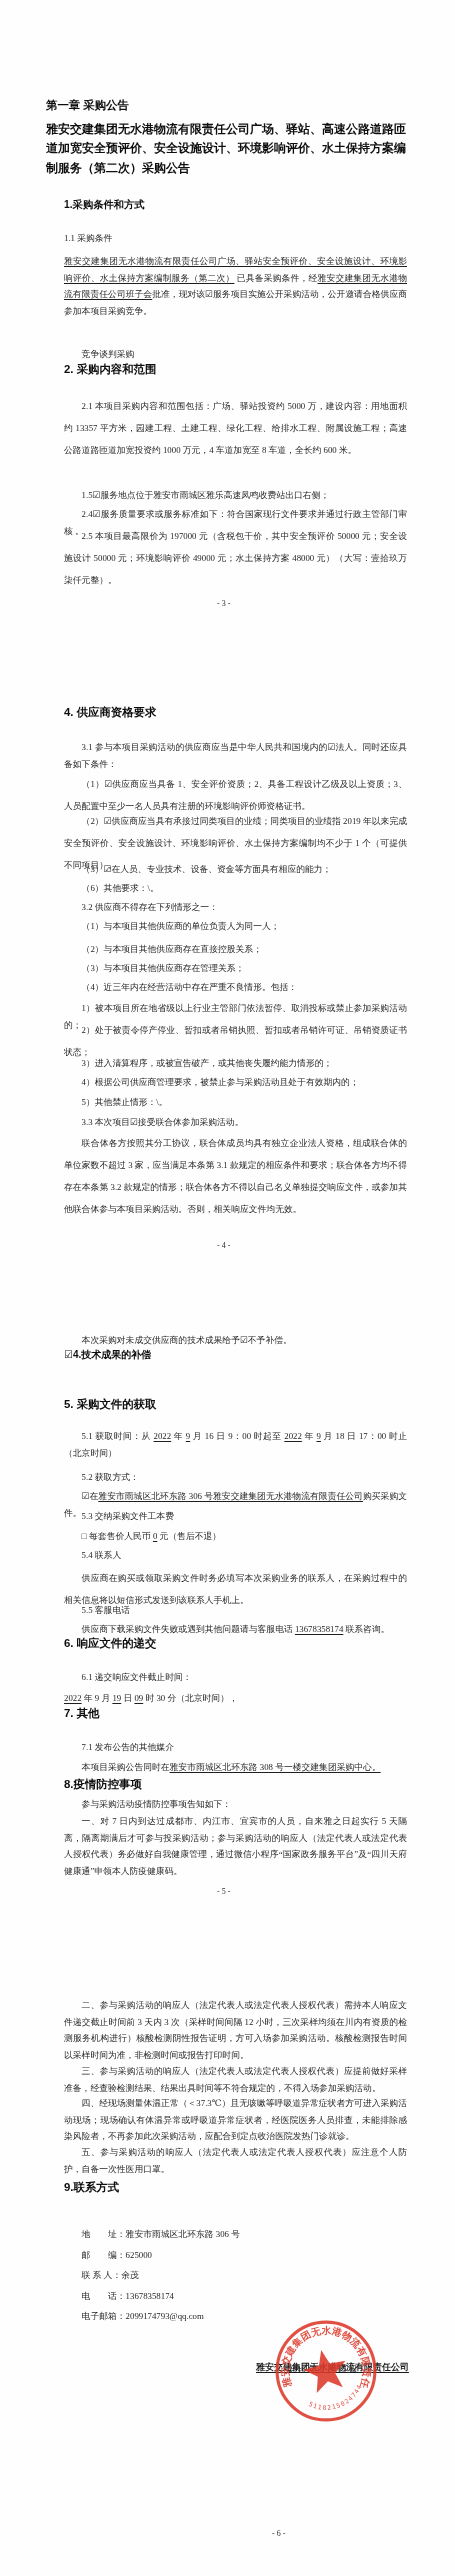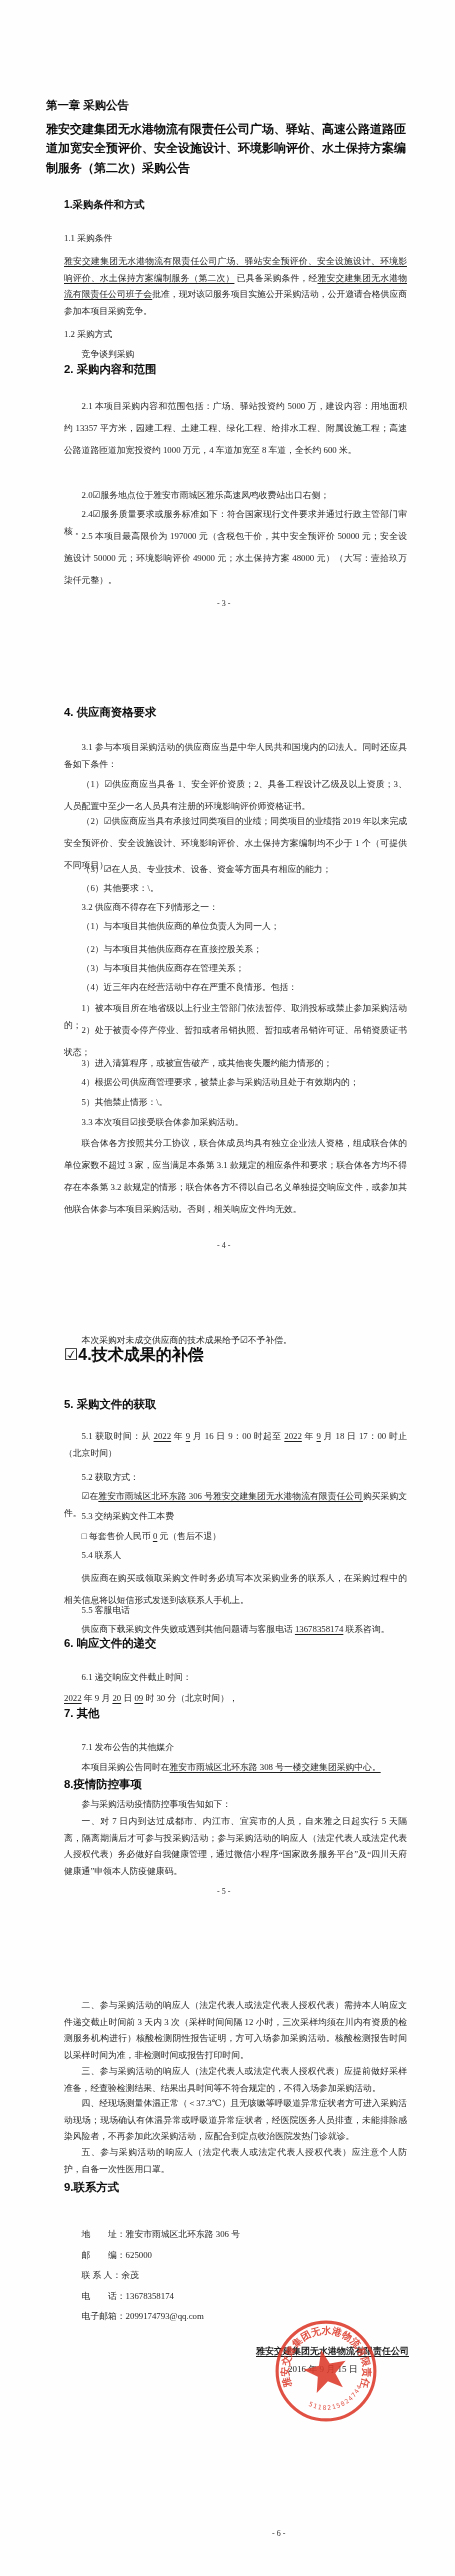--- a/index.html
+++ b/index.html
@@ -6,46 +6,45 @@
   #doc{position:relative;width:456px;height:2576px;background:#fefefe;overflow:hidden;}
   .blk{position:absolute;left:64px;width:343px;
        font-family:"Liberation Serif","DejaVu Serif",serif;
        font-size:8.8px;line-height:16.5px;text-align:justify;color:#1f1f1f;}
   .lh28{line-height:22px;}
   .indent{text-indent:2em;}
   .center{left:46px;width:365px;text-align:center;}
   .hsans{font-family:"Liberation Sans","DejaVu Sans",sans-serif;font-weight:700;color:#0e0e0e;text-align:left;}
   .h21{font-size:12px;line-height:19.4px;}
   .h20{font-size:11.4px;line-height:15px;}
-  .h19{font-size:16px;line-height:14.2px;}
+  .h19{font-size:10px;line-height:14.2px;}
   .h18{font-size:10.3px;line-height:13.7px;}
   .bold{font-weight:700;}
-  .u{text-decoration:underline;text-underline-offset:1.7px;}
+  .u{text-decoration:underline;text-underline-offset:1.7px;margin-top:16px;}
   .pagenum{position:absolute;font-family:"Liberation Serif","DejaVu Serif",serif;font-size:8px;color:#2b2b2b;}
   .sig{position:absolute;font-family:"Liberation Serif","DejaVu Serif",serif;font-size:9px;color:#1c1c1c;}
   .stamp{position:absolute;left:272px;top:2317px;width:108px;height:108px;opacity:.88;}
   .row .lbl{white-space:pre;}
 </style>
 </head>
 <body>
 
 <div id="doc">
 
   <div class="blk center hsans h20" style="top:98px">第一章 采购公告</div>
   <div class="blk center hsans h21" style="top:120px">雅安交建集团无水港物流有限责任公司广场、驿站、高速公路道路匝道加宽安全预评价、安全设施设计、环境影响评价、水土保持方案编制服务（第二次）采购公告</div>
 
   <div class="blk hsans h18" style="top:198px">1.采购条件和方式</div>
   <div class="blk" style="top:230px">1.1 采购条件</div>
   <div class="blk" style="top:253px"><span class="u">雅安交建集团无水港物流有限责任公司广场、驿站安全预评价、安全设施设计、环境影响评价、水土保持方案编制服务（第二次）</span><span> 已具备采购条件，经</span><span class="u">雅安交建集团无水港物流有限责任公司班子会</span><span>批准，现对该☑服务项目实施公开采购活动，公开邀请合格供应商参加本项目采购竞争。</span></div>
-  <div class="blk" style="top:326px">1.2 采购方式</div>
   <div class="blk indent" style="top:346px">竞争谈判采购</div>
 
   <div class="blk hsans h20" style="top:362px">2. 采购内容和范围</div>
   <div class="blk indent lh28" style="top:395px">2.1 本项目采购内容和范围包括：广场、驿站投资约 5000 万，建设内容：用地面积约 13357 平方米，园建工程、土建工程、绿化工程、给排水工程、附属设施工程；高速公路道路匝道加宽投资约 1000 万元，4 车道加宽至 8 车道，全长约 600 米。</div>
-  <div class="blk indent" style="top:487px">2.0☑服务地点位于雅安市雨城区雅乐高速凤鸣收费站出口右侧；</div>
+  <div class="blk indent" style="top:487px">1.5☑服务地点位于雅安市雨城区雅乐高速凤鸣收费站出口右侧；</div>
   <div class="blk indent" style="top:506px">2.4☑服务质量要求或服务标准如下：符合国家现行文件要求并通过行政主管部门审核 。</div>
   <div class="blk indent lh28" style="top:525px">2.5 本项目最高限价为 197000 元（含税包干价，其中安全预评价 50000 元；安全设施设计 50000 元；环境影响评价 49000 元；水土保持方案 48000 元）（大写：壹拾玖万柒仟元整）。</div>
   <div class="pagenum" style="left:217px;top:599px">- 3 -</div>
 
   <div class="blk hsans h20" style="top:705px">4.  供应商资格要求</div>
   <div class="blk indent" style="top:739px">3.1 参与本项目采购活动的供应商应当是中华人民共和国境内的☑法人。同时还应具备如下条件：</div>
   <div class="blk indent lh28" style="top:773px">（1）☑供应商应当具备 1、安全评价资质；2、具备工程设计乙级及以上资质；3、人员配置中至少一名人员具有注册的环境影响评价师资格证书。</div>
   <div class="blk indent lh28" style="top:810px">（2）☑供应商应当具有承接过同类项目的业绩；同类项目的业绩指 2019 年以来完成安全预评价、安全设施设计、环境影响评价、水土保持方案编制均不少于 1 个（可提供不同项目）。</div>
   <div class="blk indent" style="top:861px">（3）☑在人员、专业技术、设备、资金等方面具有相应的能力；</div>
   <div class="blk indent" style="top:880px">（6）其他要求：\。</div>
@@ -71,21 +70,21 @@
   <div class="blk indent" style="top:1488px"><span>☑在</span><span class="u">雅安市雨城区北环东路 306 号雅安交建集团无水港物流有限责任公司</span><span>购买采购文件。</span></div>
   <div class="blk indent" style="top:1508px">5.3 交纳采购文件工本费</div>
   <div class="blk indent" style="top:1528px"><span>□  每套售价人民币 </span><span class="u">0</span><span> 元（售后不退）</span></div>
   <div class="blk indent" style="top:1547px">5.4 联系人</div>
   <div class="blk indent lh28" style="top:1567px">供应商在购买或领取采购文件时务必填写本次采购业务的联系人，在采购过程中的相关信息将以短信形式发送到该联系人手机上。</div>
   <div class="blk indent" style="top:1602px">5.5 客服电话</div>
   <div class="blk indent" style="top:1621px"><span>供应商下载采购文件失败或遇到其他问题请与客服电话 </span><span class="u">13678358174</span><span> 联系咨询。</span></div>
 
   <div class="blk hsans h20" style="top:1636px">6.  响应文件的递交</div>
   <div class="blk indent" style="top:1669px">6.1 递交响应文件截止时间：</div>
-  <div class="blk" style="top:1690px"><span class="u">2022</span><span> 年 9 月 </span><span class="u">20</span><span> 日 </span><span class="u">09</span><span> 时 30 分（北京时间），</span></div>
+  <div class="blk" style="top:1690px"><span class="u">2022</span><span> 年 9 月 </span><span class="u">19</span><span> 日 </span><span class="u">09</span><span> 时 30 分（北京时间），</span></div>
 
   <div class="blk hsans h20" style="top:1706px">7.  其他</div>
   <div class="blk indent" style="top:1739px">7.1 发布公告的其他媒介</div>
   <div class="blk indent" style="top:1759px"><span>本项目采购公告同时在</span><span class="u">雅安市雨城区北环东路 308 号一楼交建集团采购中心。</span></div>
 
   <div class="blk hsans h20" style="top:1777px">8.疫情防控事项</div>
   <div class="blk indent" style="top:1796px">参与采购活动疫情防控事项告知如下：</div>
   <div class="blk indent" style="top:1813px">一、对 7 日内到达过成都市、内江市、宜宾市的人员，自来雅之日起实行 5 天隔离，隔离期满后才可参与投采购活动；参与采购活动的响应人（法定代表人或法定代表人授权代表）务必做好自我健康管理，通过微信小程序“国家政务服务平台”及“四川天府健康通”申领本人防疫健康码。</div>
   <div class="pagenum" style="left:217px;top:1887px">- 5 -</div>
 

